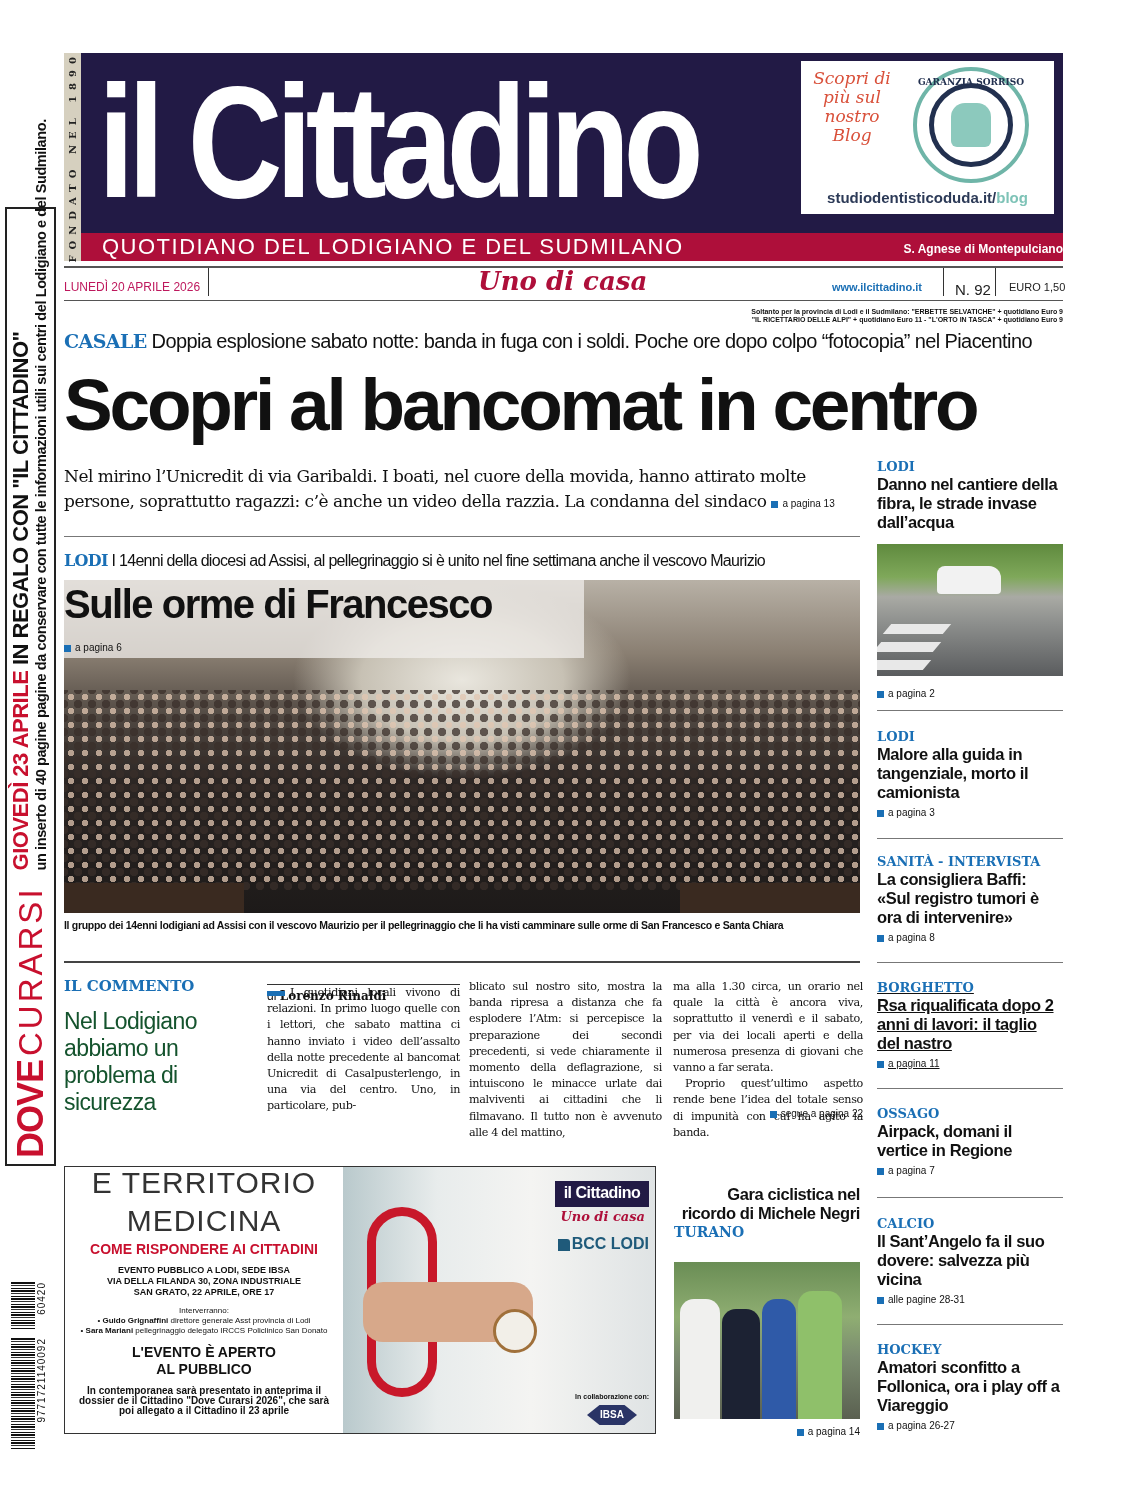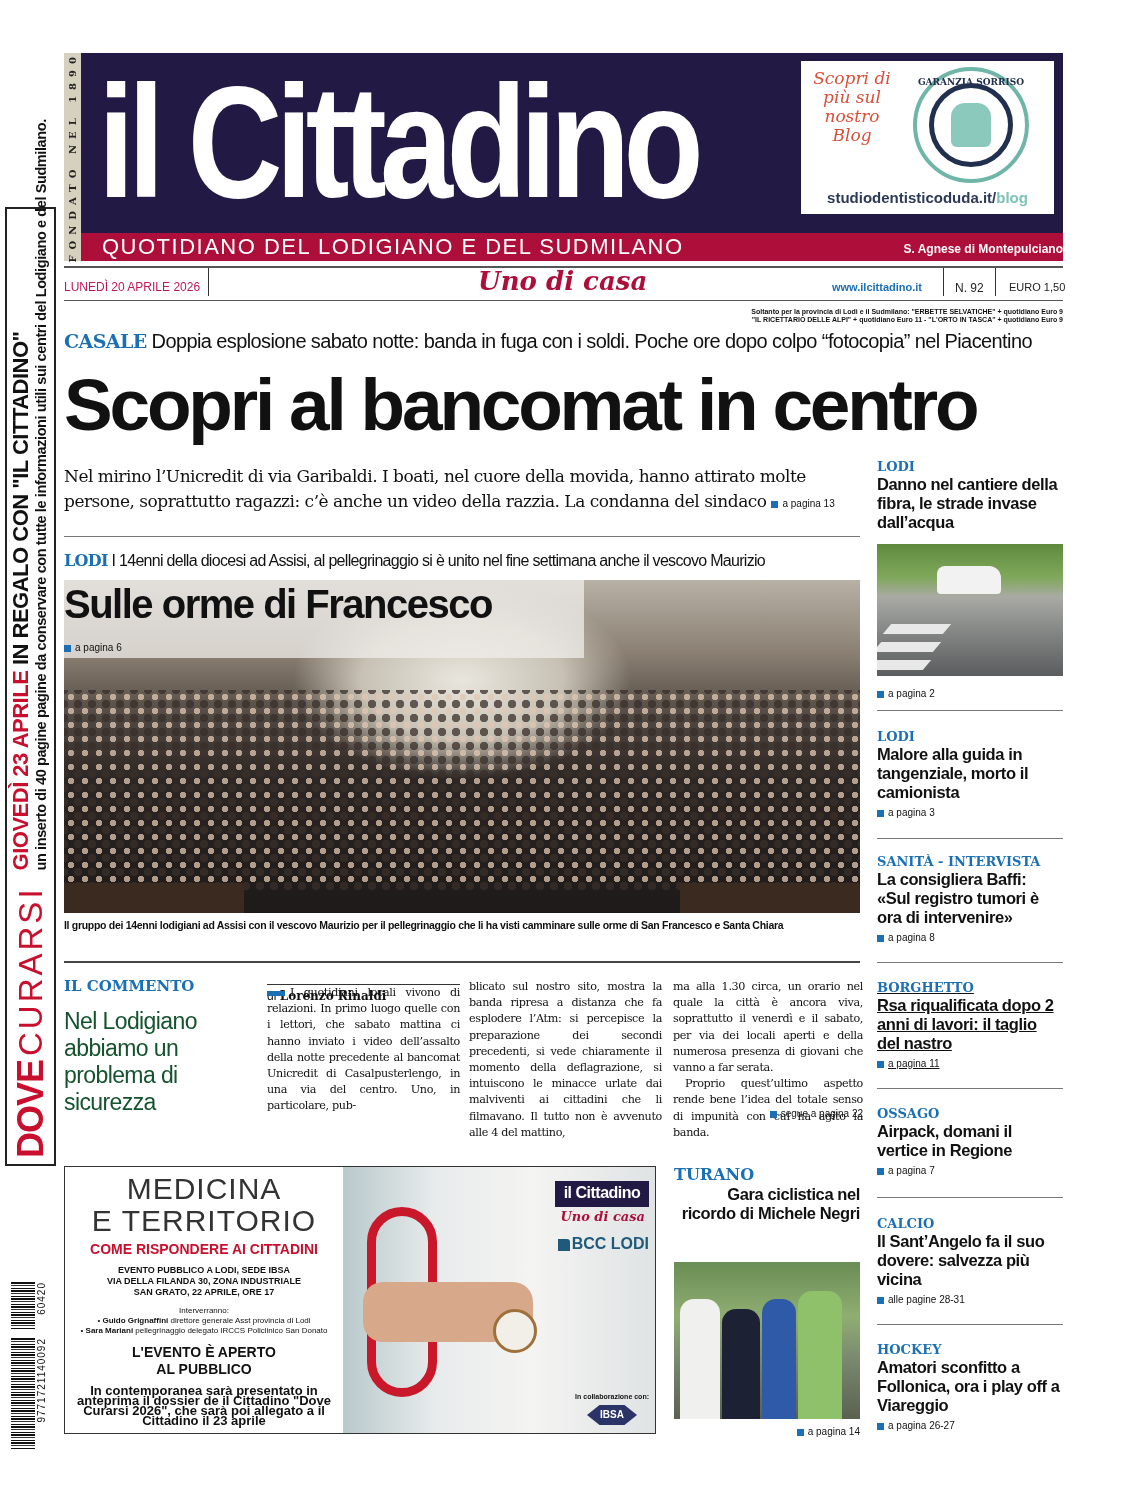--- a/index.html
+++ b/index.html
@@ -22,21 +22,21 @@
   .ad-seal-text { position: absolute; top: 6px; width: 100%; text-align: center; font-family: "DejaVu Serif", serif; font-size: 9px; color: #22304f; font-weight: bold; }
   .ad-url { left: 0; bottom: 8px; width: 100%; text-align: center; font-weight: bold; font-size: 15px; color: #2c3a57; }
   .ad-url .blog { color: #7ec3b7; }
 
   
   .rule { height: 2px; background: #555; }
   .datebar-date { left: 64px; top: 280px; font-size: 12px; color: #be185d; }
   .vsep { width: 1px; background: #333; }
   .motto { left: 478px; top: 266px; font-family: "DejaVu Serif", serif; font-style: italic; font-weight: bold; font-size: 26px; color: #ae0f3a; }
   .site { left: 832px; top: 281px; font-size: 11px; font-weight: bold; color: #1a6fb5; }
-  .issue { left: 955px; top: 281px; font-size: 12px; color: #222; }
+  .issue { left: 955px; top: 281px; font-size: 15px; color: #222; }
   .price { left: 1009px; top: 281px; font-size: 11px; color: #222; }
   .promo { right: 64px; top: 308px; text-align: right; font-size: 7px; line-height: 8px; color: #111; font-weight: bold; }
 
   
   .dove-box { left: 5px; top: 207px; width: 51px; height: 959px; border: 2px solid #222; }
   .dove-inner { position: absolute; left: 0; top: 0; width: 955px; height: 47px; transform-origin: left top; transform: translate(0px, 955px) rotate(-90deg); display: flex; align-items: center; padding-left: 6px; white-space: nowrap; }
   .dove-bold { font-weight: bold; font-size: 36px; color: #c8102e; letter-spacing: -1px; }
   .dove-light { font-size: 33px; color: #c8102e; letter-spacing: 3px; margin-left: 4px; font-weight: normal; }
   .dove-sep { width: 1px; height: 34px; background: #c8102e; margin: 0 8px; }
   .dove-right { display: flex; flex-direction: column; line-height: 21px; }
@@ -94,35 +94,35 @@
   .bar-blue { display: inline-block; width: 18px; height: 5px; background: #1a6fb5; vertical-align: middle; margin-right: 5px; }
 
   
   .med { left: 64px; top: 1166px; width: 592px; height: 268px; border: 1px solid #333; overflow: hidden; background: #fff; }
   .med-left { position: absolute; left: 0; top: 0; width: 278px; height: 100%; text-align: center; }
   .med-t1 { font-size: 30px; color: #333; letter-spacing: 1px; line-height: 32px; margin-top: 6px; font-weight: normal; }
   .med-t2 { font-size: 14px; color: #c8102e; font-weight: bold; margin-top: 4px; }
   .med-ev { font-size: 9px; font-weight: bold; line-height: 11px; margin-top: 8px; }
   .med-int { font-size: 8px; line-height: 10px; margin-top: 8px; }
   .med-open { font-size: 14px; font-weight: bold; line-height: 17px; margin-top: 8px; }
-  .med-foot { font-size: 13px; font-weight: bold; line-height: 10px; margin-top: 8px; }
+  .med-foot { font-size: 10px; font-weight: bold; line-height: 10px; margin-top: 8px; }
   .med-right { position: absolute; left: 278px; top: 0; width: 314px; height: 100%;
     background: linear-gradient(90deg, #b9c9cc 0%, #e8ecec 30%, #f4f4f2 60%, #dfe3e4 100%); }
   .steth { position: absolute; left: 24px; top: 40px; width: 70px; height: 190px; border: 9px solid #c8182a; border-radius: 35px; }
   .hand { position: absolute; left: 20px; top: 115px; width: 170px; height: 60px; background: #d7a88a; border-radius: 20px; }
   .watch { position: absolute; left: 150px; top: 142px; width: 44px; height: 44px; border-radius: 50%; background: #f2efe8; border: 3px solid #a0703a; }
   .mini-logo { position: absolute; right: 8px; top: 14px; width: 94px; height: 26px; background: #221a45; color: #fff; font-weight: bold; font-size: 16px; line-height: 24px; text-align: center; letter-spacing: -0.5px; }
   .mini-motto { position: absolute; right: 12px; top: 42px; font-family: "DejaVu Serif", serif; font-style: italic; font-weight: bold; font-size: 13px; color: #ae0f3a; }
   .bcc { position: absolute; right: 8px; top: 68px; font-size: 16px; font-weight: bold; color: #1f5a7a; }
   .bcc-sq { display: inline-block; width: 12px; height: 12px; background: #1f5a7a; margin-right: 2px; vertical-align: middle; border-top-right-radius: 3px; }
   .collab { position: absolute; right: 8px; top: 226px; font-size: 7px; font-weight: bold; }
   .ibsa { position: absolute; right: 20px; top: 238px; width: 50px; height: 20px; background: #2a3466; color: #fff; font-size: 10px; font-weight: bold; text-align: center; line-height: 20px; clip-path: polygon(0 50%, 25% 0, 75% 0, 100% 50%, 75% 100%, 25% 100%); }
 
   
-  .tur-k { left: 674px; top: 1165px; font-size: 16px; }
+  .tur-k { left: 674px; top: 1224px; font-size: 14px; }
   .tur-h { left: 674px; top: 1185px; width: 186px; text-align: right; }
   .tur-photo { left: 674px; top: 1262px; width: 186px; height: 157px;
     background: linear-gradient(180deg, #6a8d55 0%, #8fae72 35%, #7b8b70 60%, #5a6050 100%); overflow: hidden; }
   .person { position: absolute; bottom: 0; border-radius: 14px 14px 0 0; }
   .tur-ref { left: 674px; top: 1426px; width: 186px; text-align: right; font-size: 10px; }
 
   
   .barcode { left: 6px; top: 1282px; width: 40px; height: 170px; }
   .bc-num { position: absolute; left: 30px; font-size: 10px; writing-mode: vertical-rl; transform: rotate(180deg); letter-spacing: 1px; }
   .bars { position: absolute; left: 5px; width: 24px; background: repeating-linear-gradient(180deg, #111 0 2px, #fff 2px 3px, #333 3px 4px, #fff 4px 6px, #111 6px 7px, #fff 7px 8px); }
@@ -265,22 +265,22 @@
 <div class="abs col col2">blicato sul nostro sito, mostra la banda ripresa a distanza che fa esplodere l’Atm: si percepisce la preparazione dei secondi precedenti, si vede chiaramente il momento della deflagrazione, si intuiscono le minacce urlate dai malviventi ai cittadini che li filmavano. Il tutto non è avvenuto alle 4 del mattino,</div>
 <div class="abs col col3">
   <div>ma alla 1.30 circa, un orario nel quale la città è ancora viva, soprattutto il venerdì e il sabato, per via dei locali aperti e della numerosa presenza di giovani che vanno a far serata.</div>
   <div style="text-indent:12px;">Proprio quest’ultimo aspetto rende bene l’idea del totale senso di impunità con cui ha agito la banda.</div>
 </div>
 <div class="abs seg"><span class="sq"></span><span>segue a pagina 22</span></div>
 <div class="abs hsep" style="left:64px;top:1145px;width:592px;height:1px;background:#fff;"></div>
 
 <div class="abs med">
   <div class="med-left">
+    <div class="med-t1" style="margin-top:0">E TERRITORIO</div>
     <div class="med-t1">MEDICINA</div>
-    <div class="med-t1" style="margin-top:0">E TERRITORIO</div>
     <div class="med-t2">COME RISPONDERE AI CITTADINI</div>
     <div class="med-ev">
       <div>EVENTO PUBBLICO A LODI, SEDE IBSA</div>
       <div>VIA DELLA FILANDA 30, ZONA INDUSTRIALE</div>
       <div>SAN GRATO, 22 APRILE, ORE 17</div>
     </div>
     <div class="med-int">
       <div>Interverranno:</div>
       <div>• <b>Guido Grignaffini</b><span> direttore generale Asst provincia di Lodi</span></div>
       <div>• <b>Sara Mariani</b><span> pellegrinaggio delegato IRCCS Policlinico San Donato</span></div>

